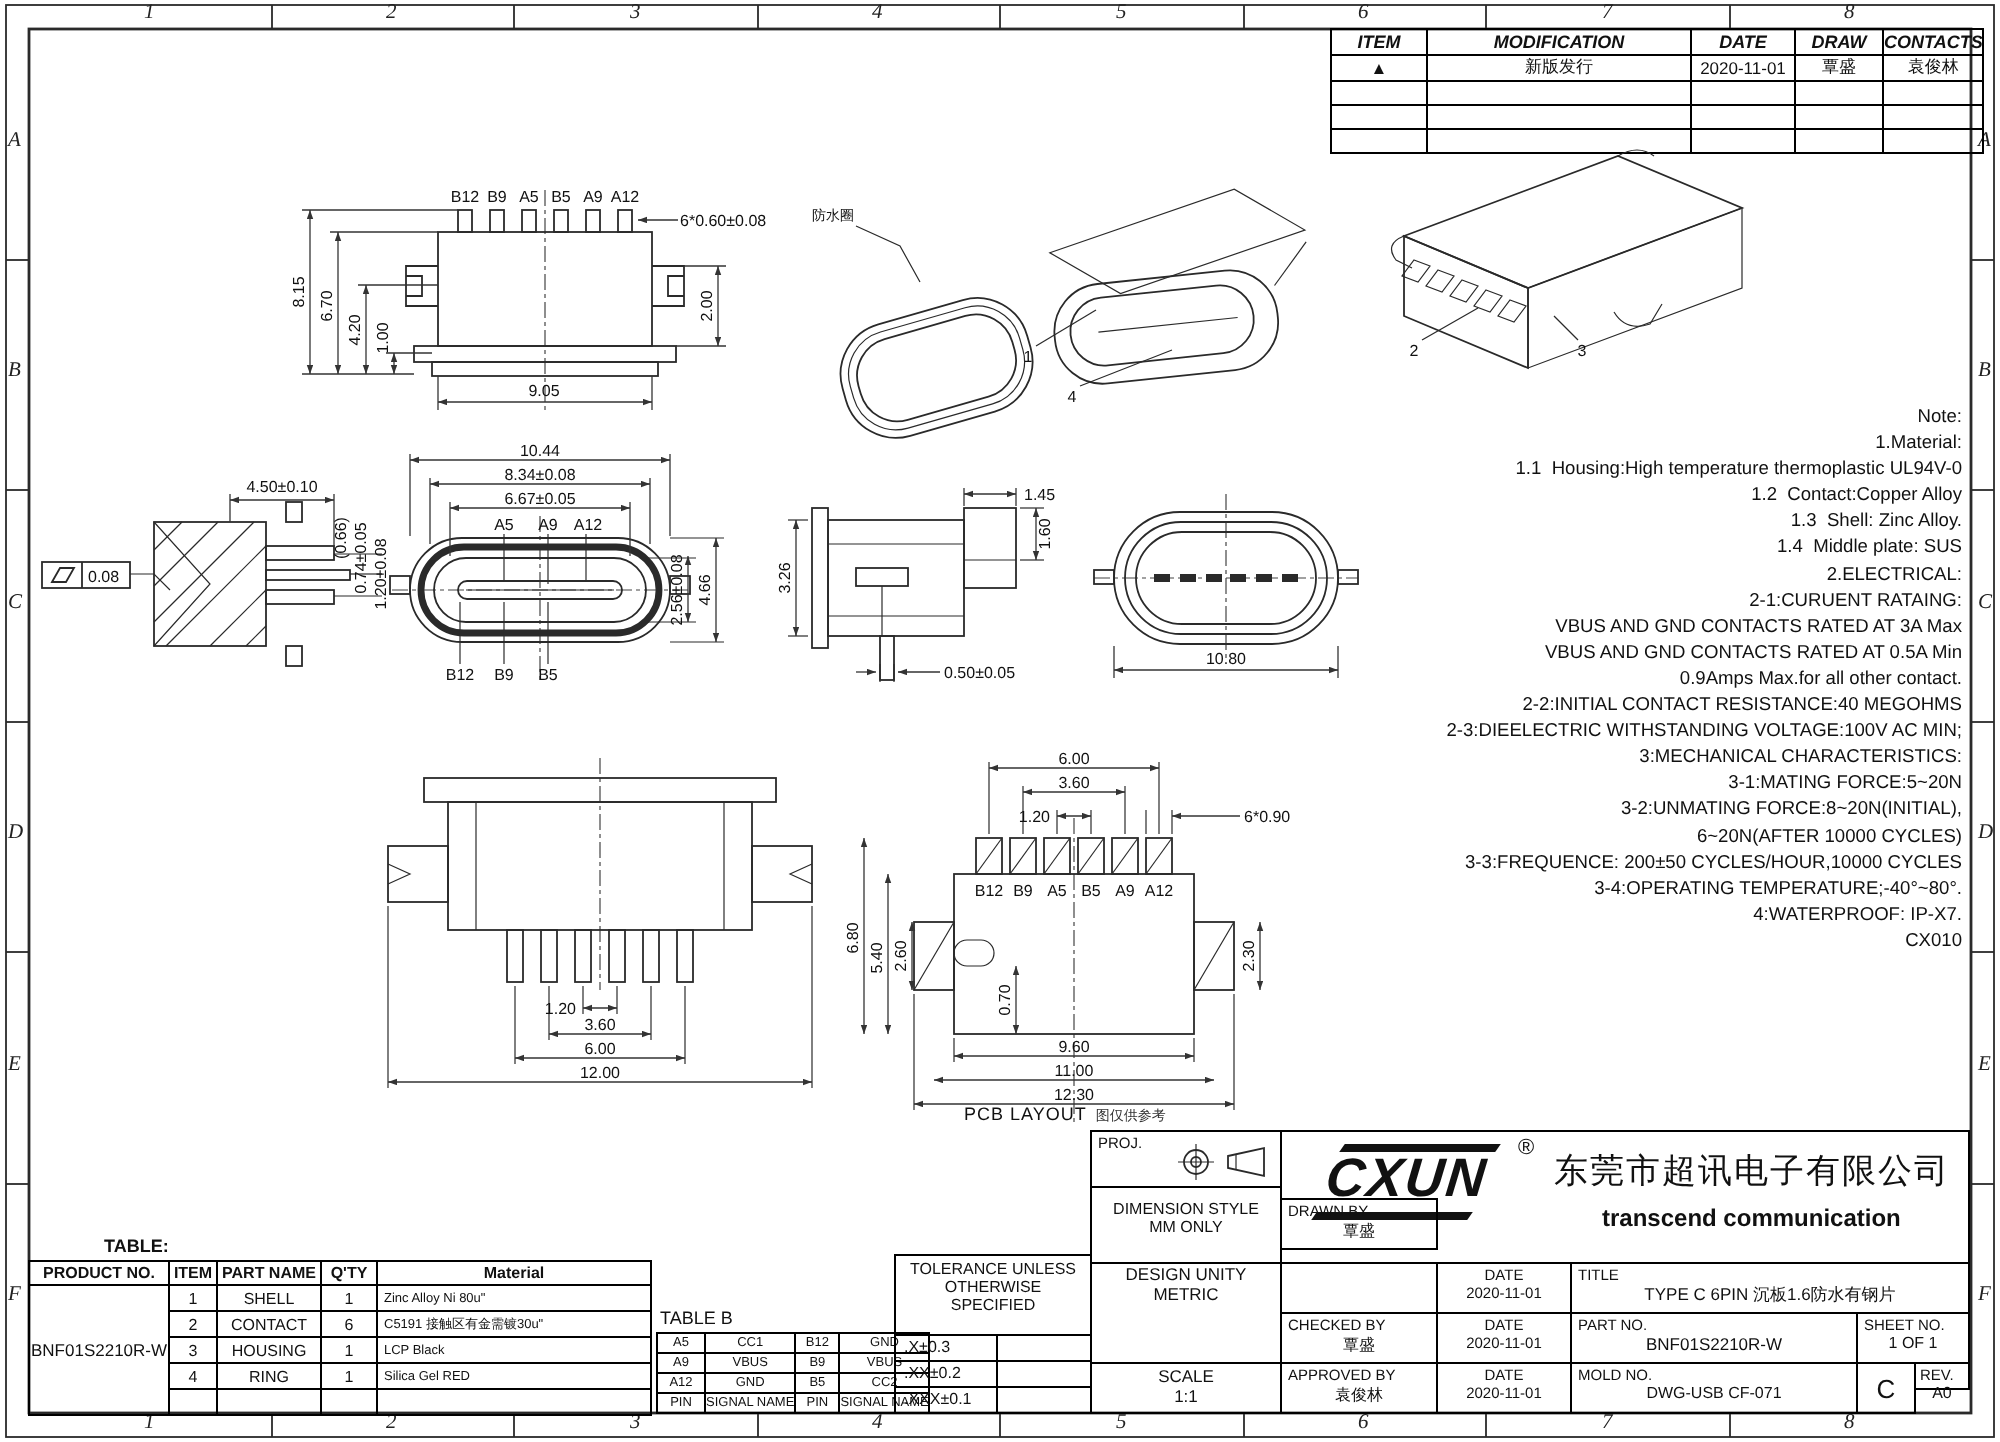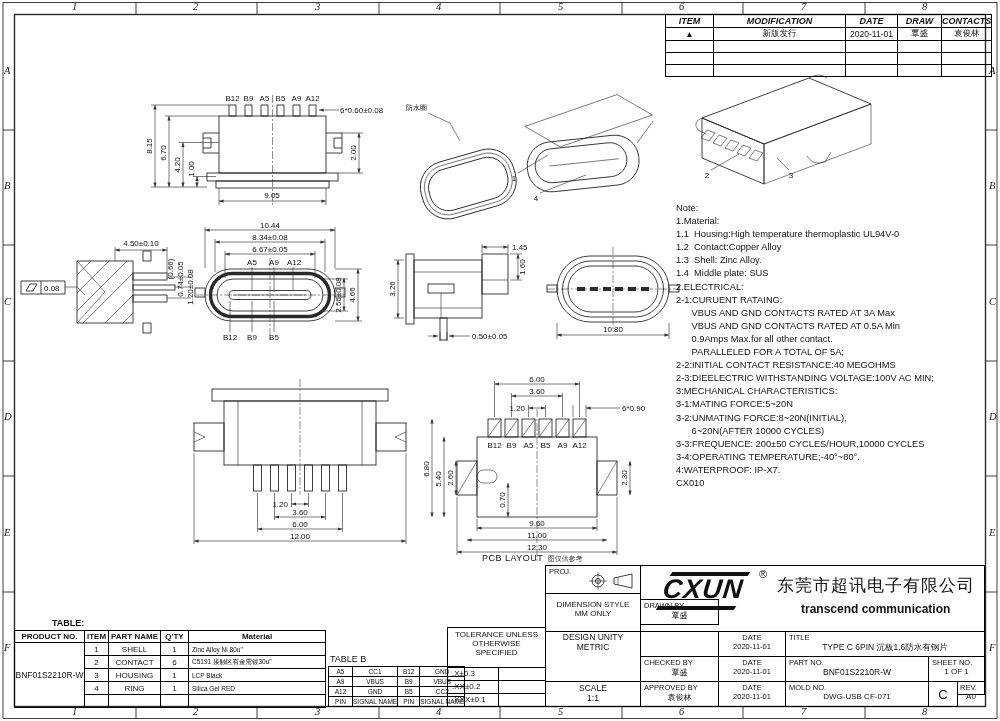--- a/index.html
+++ b/index.html
@@ -21,21 +21,21 @@
   .rev-table td{font-size:8.5px;text-align:center;height:11px;}
   .bom-table{position:absolute;left:14px;top:630px;table-layout:fixed;}
   .bom-table th{font-size:8px;height:11px;margin-left:32px;}
   .bom-table td{font-size:8px;text-align:center;height:12px;}
   .bom-table td.mat{font-size:6.5px;text-align:left;padding-left:3px;}
   .tb-table{position:absolute;left:328px;top:666px;table-layout:fixed;}
   .tb-table td{font-size:6.5px;text-align:center;height:9px;}
   .cell{position:absolute;border:1px solid #000;box-sizing:border-box;}
   .cell .sm{font-size:7.5px;display:block;padding:1px 0 0 3px;}
   .cell .ctr{display:block;text-align:center;}
-  .note-line{white-space:pre;font-size:9.3px;line-height:13.1px;}
+  .note-line{white-space:pre;font-size:9.3px;line-height:13.1px;text-align:right;}
   .caption-main{font-size:9px;letter-spacing:0.5px;}
   .caption-sub{font-size:7px;color:#333;}
   .logo-wrap{position:relative;height:100%;}
   .logo-text{position:absolute;left:22px;top:8px;font-size:27px;font-weight:bold;font-style:italic;
              letter-spacing:1px;transform:skewX(-6deg);}
   .logo-bar-t{position:absolute;left:30px;top:6px;width:78px;height:4px;background:#111;transform:skewX(-35deg);}
   .logo-bar-b{position:absolute;left:16px;top:40px;width:78px;height:4px;background:#111;transform:skewX(-35deg);}
   .logo-reg{position:absolute;left:118px;top:2px;font-size:11px;}
   .company-cn{position:absolute;left:136px;top:8px;font-size:17px;letter-spacing:1px;}
   .company-en{position:absolute;left:160px;top:36px;font-size:12px;font-weight:bold;}
@@ -537,21 +537,20 @@
     <div class="note-line">1.Material:</div>
     <div class="note-line">1.1  Housing:High temperature thermoplastic UL94V-0</div>
     <div class="note-line">1.2  Contact:Copper Alloy</div>
     <div class="note-line">1.3  Shell: Zinc Alloy.</div>
     <div class="note-line">1.4  Middle plate: SUS</div>
     <div class="note-line">2.ELECTRICAL:</div>
     <div class="note-line">2-1:CURUENT RATAING:</div>
     <div class="note-line">      VBUS AND GND CONTACTS RATED AT 3A Max</div>
     <div class="note-line">      VBUS AND GND CONTACTS RATED AT 0.5A Min</div>
     <div class="note-line">      0.9Amps Max.for all other contact.</div>
-    <div class="note-line">      PARALLELED FOR A TOTAL OF 5A;</div>
     <div class="note-line">2-2:INITIAL CONTACT RESISTANCE:40 MEGOHMS</div>
     <div class="note-line">2-3:DIEELECTRIC WITHSTANDING VOLTAGE:100V AC MIN;</div>
     <div class="note-line">3:MECHANICAL CHARACTERISTICS:</div>
     <div class="note-line">3-1:MATING FORCE:5~20N</div>
     <div class="note-line">3-2:UNMATING FORCE:8~20N(INITIAL),</div>
     <div class="note-line">      6~20N(AFTER 10000 CYCLES)</div>
     <div class="note-line">3-3:FREQUENCE: 200±50 CYCLES/HOUR,10000 CYCLES</div>
     <div class="note-line">3-4:OPERATING TEMPERATURE;-40°~80°.</div>
     <div class="note-line">4:WATERPROOF: IP-X7.</div>
     <div class="note-line">CX010</div>

